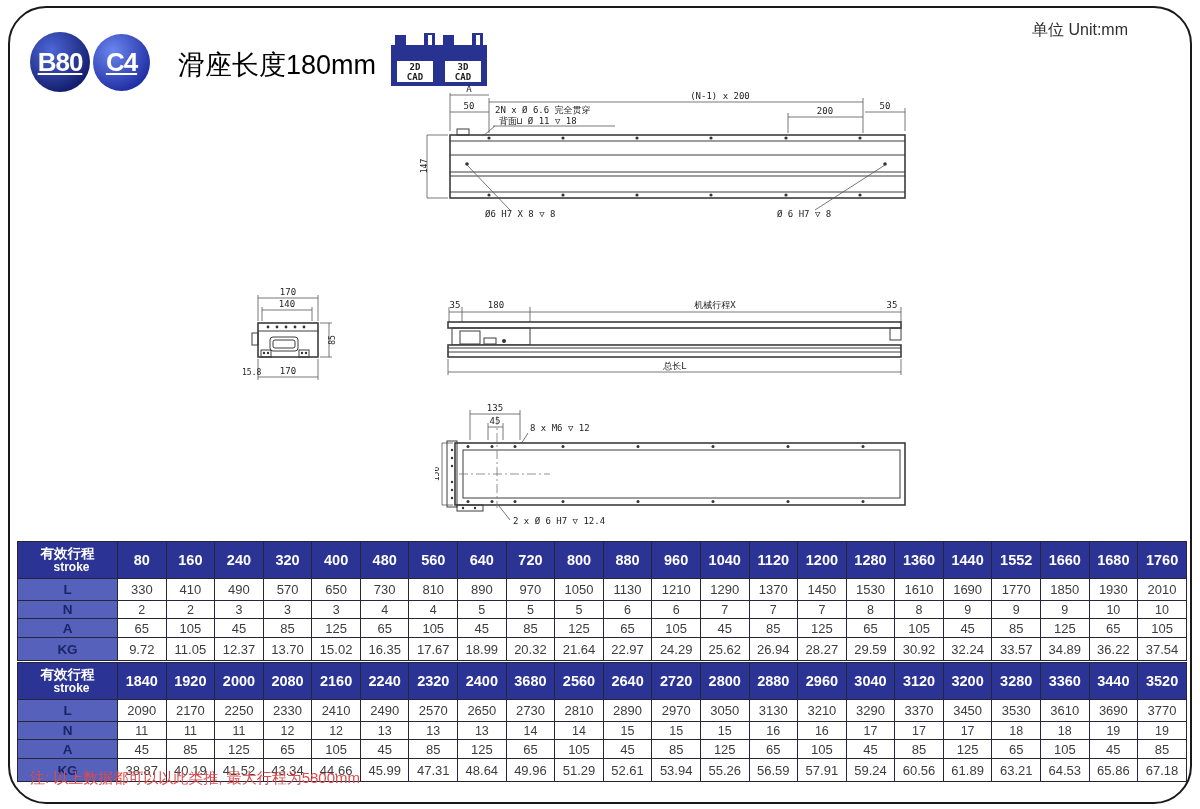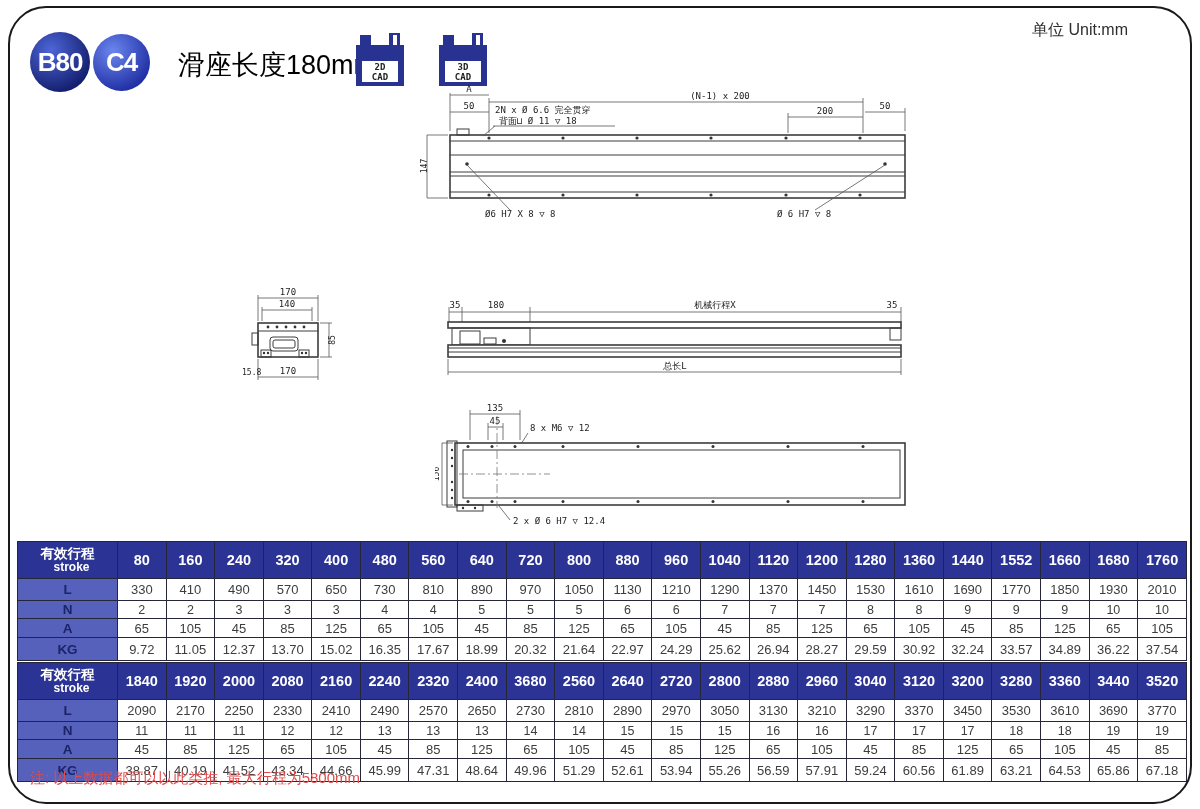--- a/index.html
+++ b/index.html
@@ -3,27 +3,27 @@
 <meta charset="utf-8">
 <style>
   html,body{margin:0;padding:0;background:#fff;}
   .page{position:relative;width:1200px;height:809px;background:#fff;overflow:hidden;
         font-family:"Liberation Sans",sans-serif;}
   .frame{position:absolute;left:8px;top:6px;width:1180px;height:794px;
          border:2.5px solid #1a1a1a;border-radius:38px;}
   
   .badge{position:absolute;width:60px;height:60px;border-radius:50%;display:flex;
          align-items:center;justify-content:center;color:#fff;font-weight:bold;
-         font-size:26px;letter-spacing:-1px;}
+         font-size:26px;letter-spacing:-1px;text-decoration:underline;}
   .badge1{left:30px;top:32px;background:radial-gradient(circle at 35% 30%,#4d66d8,#141f6e 75%);z-index:2;}
   .badge2{left:93px;top:34px;width:57px;height:57px;background:radial-gradient(circle at 35% 30%,#6b86ee,#2130a5 75%);}
   .title{position:absolute;left:178px;top:47px;font-size:27px;color:#000000;font-weight:500;}
   .unit{position:absolute;right:72px;top:20px;font-size:16px;color:#2e2e2e;}
   .cadbtn{position:absolute;top:33px;width:52px;height:55px;cursor:pointer;}
-  .cad2d{left:354px;} .cad3d{left:437px;}
+  .cad2d{left:389px;} .cad3d{left:437px;}
   
   svg text{font-family:"DejaVu Sans Mono","Liberation Sans",monospace;fill:#222;}
   .dim{font-size:9px;}
   .dimS{font-size:8px;}
   .dln{stroke:#555;stroke-width:0.8;fill:none;}
   .bln{stroke:#3c3c3c;stroke-width:1.6;fill:#fff;}
   .tln{stroke:#3c3c3c;stroke-width:1;fill:none;}
   .dsh{stroke:#777;stroke-width:0.8;fill:none;stroke-dasharray:9 3 2 3;}
   .dot{fill:#333;}
   

